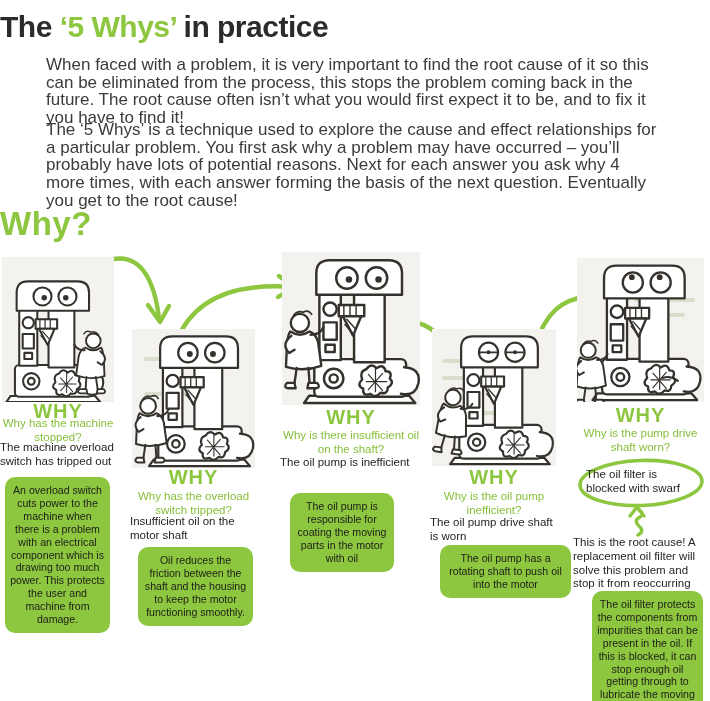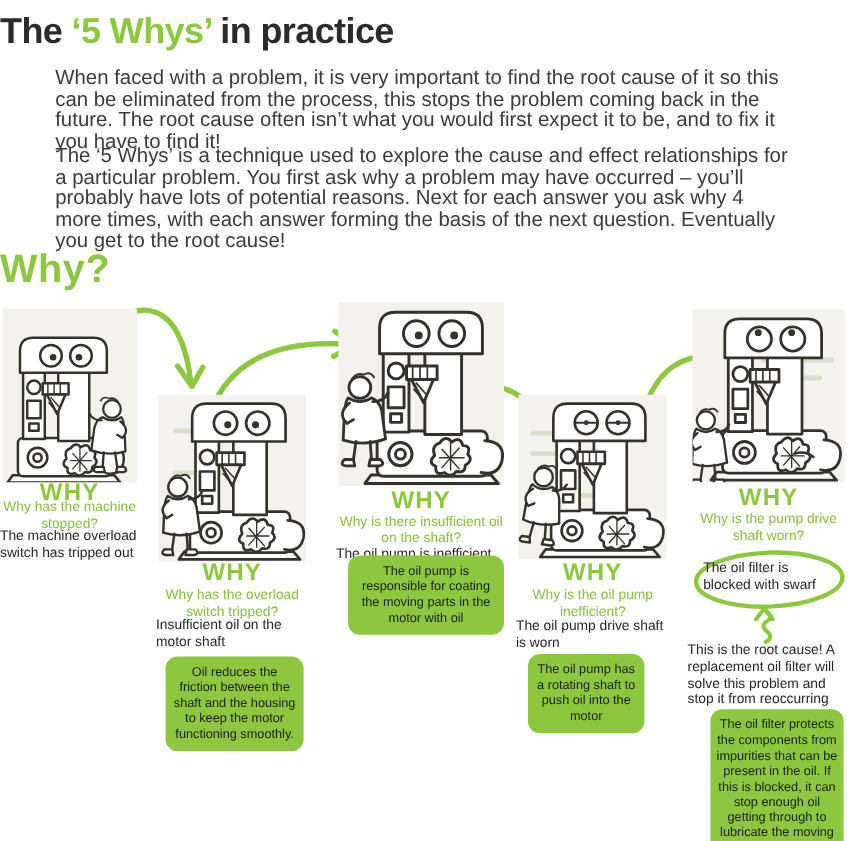--- a/index.html
+++ b/index.html
@@ -41,27 +41,27 @@
   .s2-img{left:132px;top:329px;width:123px;height:139px}
   .s2-why{left:132px;top:466px;width:123px}
   .s2-q{left:130px;top:490px;width:127px}
   .s2-a{left:130px;top:515px;width:127px}
   .s2-note{left:138px;top:547px;width:115px}
 
   .s3-img{left:282px;top:252px;width:138px;height:153px}
   .s3-why{left:282px;top:406px;width:138px}
   .s3-q{left:280px;top:429px;width:142px}
   .s3-a{left:280px;top:456px;width:142px}
-  .s3-note{left:290px;top:463px;width:130px}
+  .s3-note{left:290px;top:493px;width:104px}
 
   .s4-img{left:432px;top:329px;width:124px;height:137px}
   .s4-why{left:432px;top:466px;width:124px}
   .s4-q{left:430px;top:490px;width:128px}
   .s4-a{left:430px;top:516px;width:128px}
-  .s4-note{left:440px;top:545px;width:97px}
+  .s4-note{left:440px;top:545px;width:131px}
 
   .s5-img{left:577px;top:258px;width:127px;height:144px}
   .s5-why{left:577px;top:404px;width:127px}
   .s5-q{left:575px;top:427px;width:131px}
   .s5-oval{position:absolute;left:576px;top:457px;width:130px;height:52px}
   .s5-oval svg{position:absolute;inset:0;width:100%;height:100%}
   .s5-oval .answer{position:absolute;left:10px;top:11px;width:110px}
   .s5-squiggle{position:absolute;left:622px;top:505px;width:30px;height:32px}
   .s5-root{left:573px;top:536px;width:136px}
   .s5-note{left:592px;top:591px;width:111px}
@@ -147,20 +147,21 @@
           <circle cx="74" cy="29" r="3.2"></circle>
         </g>
       <g transform="translate(124,68) scale(-1,1)">
           <use href="#g-person"></use>
         </g>
     </svg>
   </div>
   <div class="why-label s1-why">WHY</div>
   <div class="question s1-q">Why has the machine stopped?</div>
   <div class="answer s1-a">The machine overload switch has tripped out</div>
+  <div class="note s1-note">An overload switch cuts power to the machine when there is a problem with an electrical component which is drawing too much power. This protects the user and machine from damage.</div>
 
   <div class="illo s2-img">
     <i class="gb" style="left:10%;top:20%;width:68%"></i>
     <i class="gb" style="left:10%;top:45%;width:52%"></i>
     <svg viewBox="0 0 130 150" preserveAspectRatio="xMidYMax meet">
       <g transform="translate(6,0)">
           <use href="#g-machine"></use>
         </g>
       <g fill="#35322e">
           <circle cx="61" cy="27" r="3.2"></circle>

